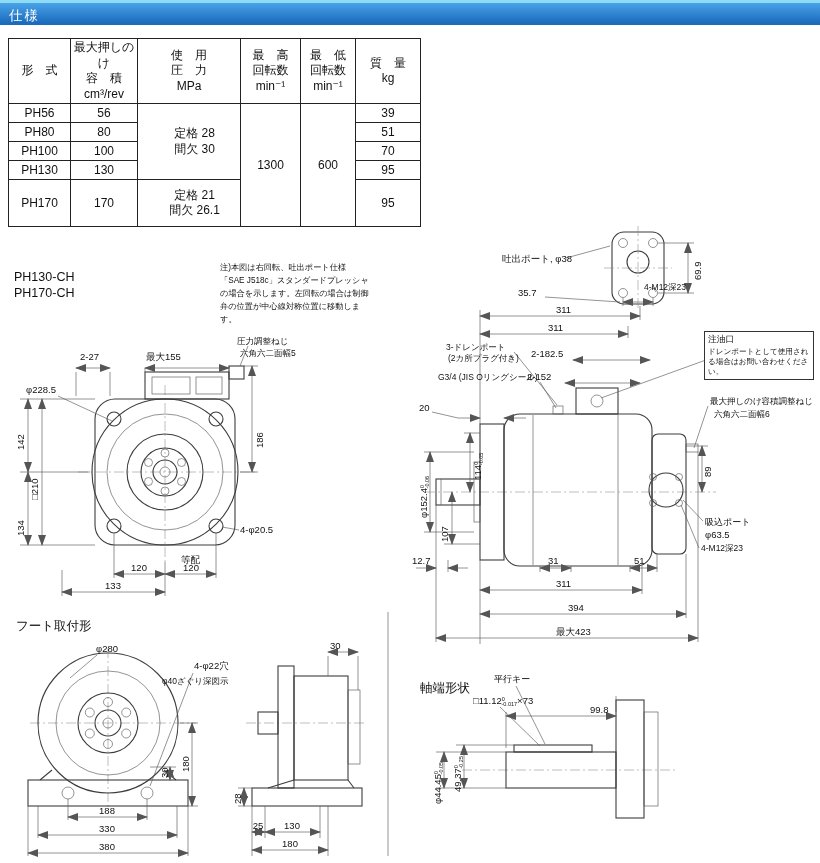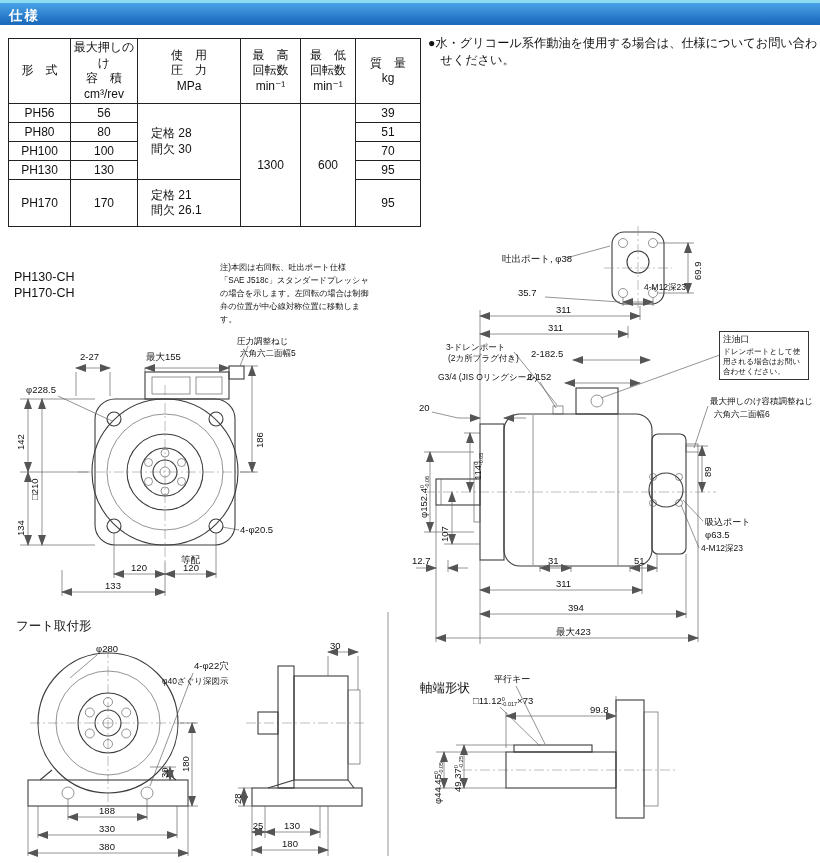--- a/index.html
+++ b/index.html
@@ -1,29 +1,29 @@
 <!DOCTYPE html>
 <html><head>
 <meta charset="utf-8">
 <style>
   *{margin:0;padding:0;box-sizing:border-box}
   html,body{width:820px;height:863px}
   body{position:relative;background:#fff;font-family:"Liberation Sans","DejaVu Sans",sans-serif;color:#111;overflow:hidden}
   .topbar{position:absolute;left:0;top:0;width:820px;height:25px;background:linear-gradient(180deg,#49a3e8 0%,#1b6cbd 90%);border-top:3px solid #8edcf4}
-  .topbar .title{position:absolute;left:9px;top:4px;font-size:13.5px;font-weight:bold;color:#fff;letter-spacing:2px}
+  .topbar .title{position:absolute;left:9px;top:4px;font-size:13.5px;font-weight:normal;color:#fff;letter-spacing:2px}
   table.spec{position:absolute;left:8px;top:38px;border-collapse:collapse;table-layout:fixed}
   .spec th,.spec td{border:1px solid #222;font-size:12px;font-weight:normal;text-align:center;vertical-align:middle;line-height:1.3;padding:1px 2px;background:#fff}
   .spec thead th{height:57px}
   .spec tbody td{height:19px}
-  .spec td.pres{text-align:left;padding-left:13px}
+  .spec td.pres{text-align:center;padding-left:13px}
   .spec tr.tall td{height:47px}
   .notes{position:absolute;left:428px;top:35px;width:390px;font-size:12.2px;line-height:1.42}
   .notes p{padding-left:1em;text-indent:-1em;margin:0}
   .dwg-note{position:absolute;left:220px;top:262px;width:150px;font-size:8.2px;line-height:1.58;color:#111}
-  .oil-box{position:absolute;left:719px;top:331px;width:90px;border:1px solid #333;padding:2px 3px;font-size:7.6px;line-height:1.32;background:#fff}
+  .oil-box{position:absolute;left:704px;top:331px;width:110px;border:1px solid #333;padding:2px 3px;font-size:7.6px;line-height:1.32;background:#fff}
   .oil-box .t{font-size:8.8px;margin-bottom:1px}
   svg.dwg{position:absolute;left:0;top:0}
   .ln{fill:none;stroke:#3c3c3c;stroke-width:1.1}
   .thin{fill:none;stroke:#5a5a5a;stroke-width:.65}
   .dim{fill:none;stroke:#5a5a5a;stroke-width:.65}
   .cl{fill:none;stroke:#8a8a8a;stroke-width:.55;stroke-dasharray:10 3 2 3}
   .arr2{marker-start:url(#arS);marker-end:url(#ar)}
   svg text{font-family:"Liberation Sans","DejaVu Sans",sans-serif;fill:#111}
 </style>
 </head>
@@ -414,20 +414,19 @@
       <td class="pres">
         <div>定格 21</div>
           <div>間欠 26.1</div>
       </td>
       <td>95</td>
     </tr>
   </tbody>
 </table>
 
 <div class="notes">
-  <p><span>●</span><span>水・グリコール系作動油を使用する場合は、仕様についてお問い合わせください。</span></p>
 </div>
 
 <div class="dwg-note">注)本図は右回転、吐出ポート仕様「SAE J518c」スタンダードプレッシャの場合を示します。左回転の場合は制御弁の位置が中心線対称位置に移動します。</div>
 <div class="oil-box">
   <div class="t">注油口</div>
   <div>ドレンポートとして使用される場合はお問い合わせください。</div>
 </div>
 
 </body></html>

